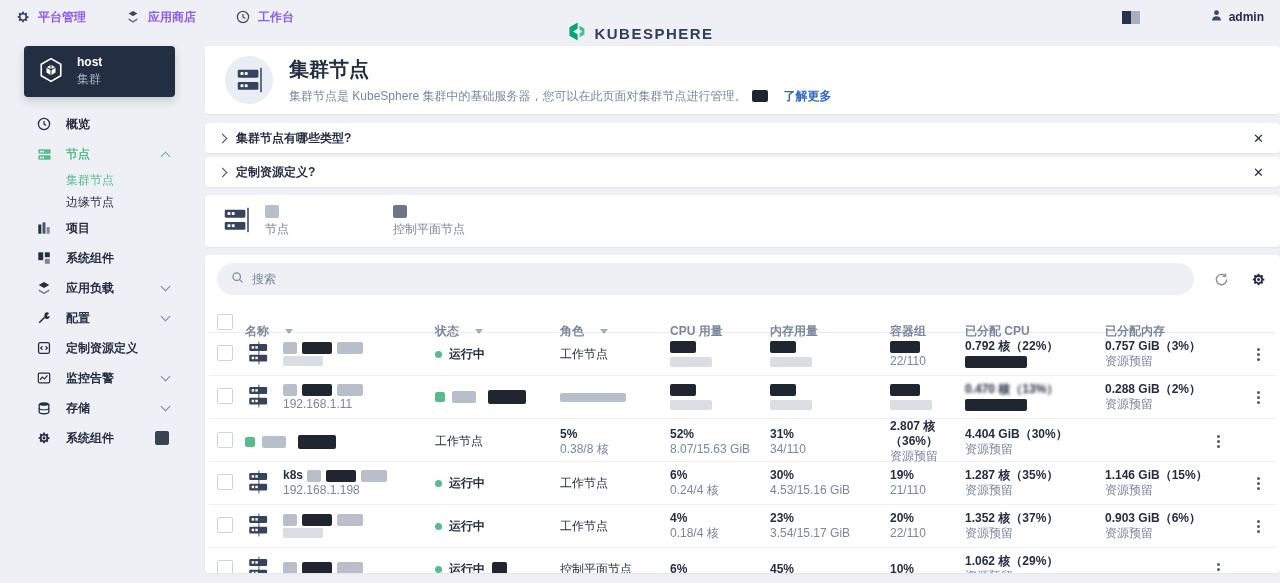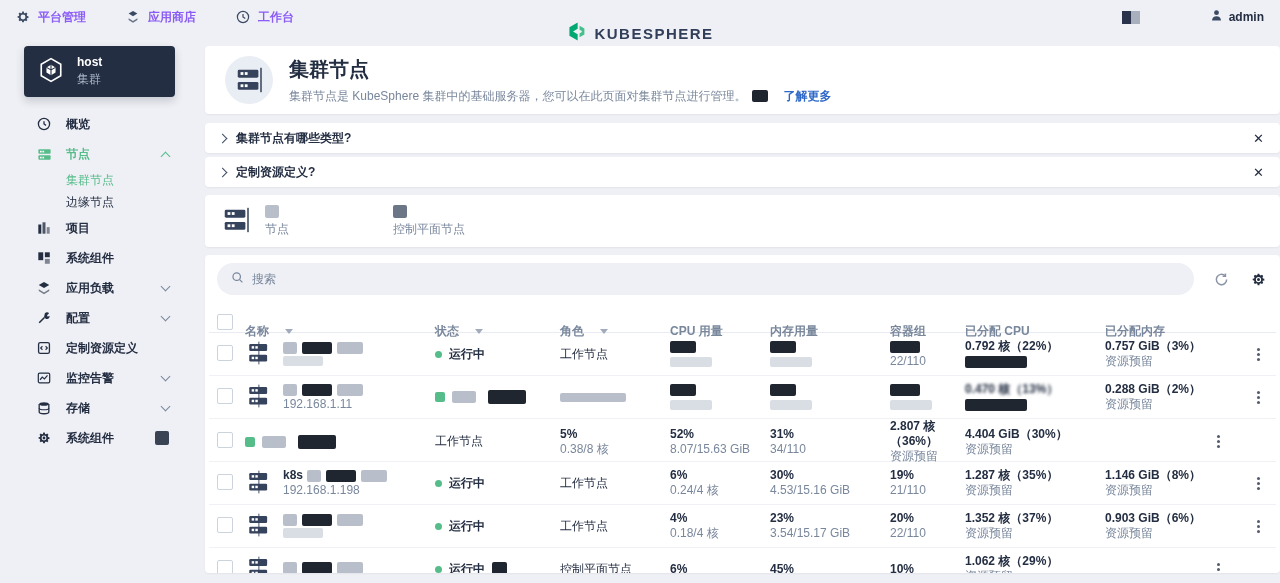--- a/index.html
+++ b/index.html
@@ -567,21 +567,21 @@
             </div>
             <div>
               <div class="pct">19%</div>
               <div class="sub">21/110</div>
             </div>
             <div>
               <div class="pct">1.287 核（35%）</div>
               <div class="sub">资源预留</div>
             </div>
             <div>
-              <div class="pct">1.146 GiB（8%）</div>
+              <div class="pct">1.146 GiB（15%）</div>
               <div class="sub">资源预留</div>
             </div>
             <div class="dots">
               <i></i>
               <i></i>
               <i></i>
             </div>
           </div>
           <div class="trow">
             <div><span class="cbx"></span></div>

